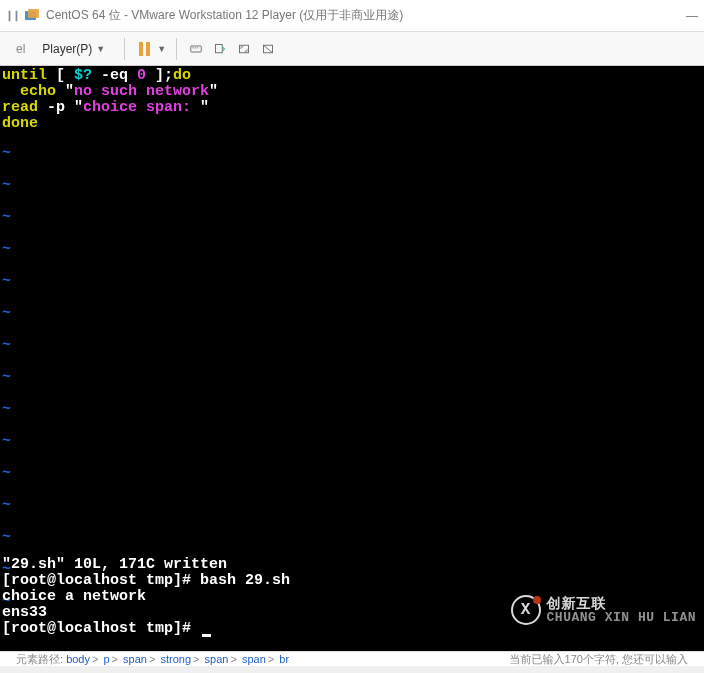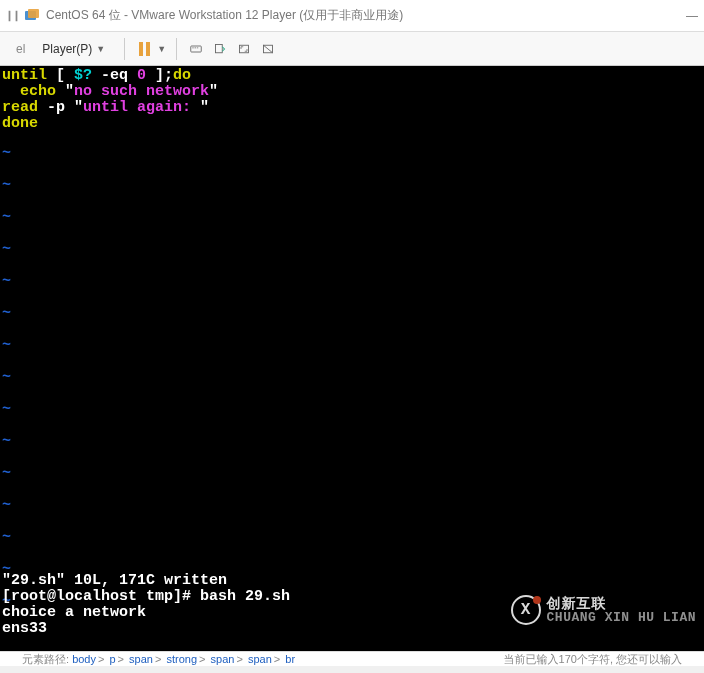--- a/index.html
+++ b/index.html
@@ -157,21 +157,21 @@
     }
     .watermark .logo-text { display: flex; flex-direction: column; line-height: 1; }
     .watermark .logo-text .big { font-size: 14px; font-weight: bold; letter-spacing: 1px; }
     .watermark .logo-text .small { font-size: 13px; letter-spacing: 0.5px; color: #aaa; }
     .breadcrumb-bar {
       height: 15px;
       background: #fff;
       display: flex;
       align-items: center;
       justify-content: space-between;
-      padding: 0 22px;
+      padding: 0 16px;
       font-size: 11px;
       color: #888;
       border-top: 1px solid #ddd;
     }
     .breadcrumb-bar .crumbs span.link { color: #2060c0; }
     .breadcrumb-bar .crumbs span.sep { color: #888; margin: 0 2px; }
   </style>
 </head>
 <body>
 
@@ -232,21 +232,21 @@
     <svg viewBox="0 0 16 16">
         <rect x="2" y="3" width="12" height="10" fill="none" stroke="#666" stroke-width="1.2"></rect>
         <line x1="2" y1="3" x2="14" y2="13" stroke="#666" stroke-width="1.2"></line>
       </svg>
   </div>
 </div>
 
 <div class="terminal">
   <div class="term-line"><span class="c-yellow">until</span><span class="c-white"> [ </span><span class="c-cyan">$?</span><span class="c-white"> -eq </span><span class="c-magenta">0</span><span class="c-white"> ];</span><span class="c-yellow">do</span></div>
   <div class="term-line"><span>  </span><span class="c-yellow">echo</span><span class="c-white"> "</span><span class="c-magenta">no such network</span><span class="c-white">"</span></div>
-  <div class="term-line"><span class="c-yellow">read</span><span class="c-white"> -p </span><span class="c-white">"</span><span class="c-magenta">until again: </span><span class="c-white">"</span></div>
+  <div class="term-line"><span class="c-yellow">read</span><span class="c-white"> -p </span><span class="c-white">"</span><span class="c-magenta">choice span: </span><span class="c-white">"</span></div>
   <div class="term-line"><span class="c-yellow">done</span></div>
 
   <div class="tilde-block">
     <div class="tilde">~</div>
       <div class="tilde">~</div>
       <div class="tilde">~</div>
       <div class="tilde">~</div>
     <div class="tilde">~</div>
       <div class="tilde">~</div>
       <div class="tilde">~</div>
@@ -258,20 +258,21 @@
     <div class="tilde">~</div>
       <div class="tilde">~</div>
       <div class="tilde">~</div>
   </div>
 
   <div class="bottom-section">
     <div class="term-line">"29.sh" 10L, 171C written</div>
     <div class="term-line">[root@localhost tmp]# bash 29.sh</div>
     <div class="term-line">choice a network</div>
     <div class="term-line">ens33</div>
+    <div class="term-line"><span>[root@localhost tmp]# </span><span class="cursor"></span></div>
   </div>
 
   <div class="watermark">
     <div class="logo-circle">
         <span>X</span>
       </div>
     <div class="logo-text">
       <span class="big">创新互联</span>
       <span class="small">CHUANG XIN HU LIAN</span>
     </div>

